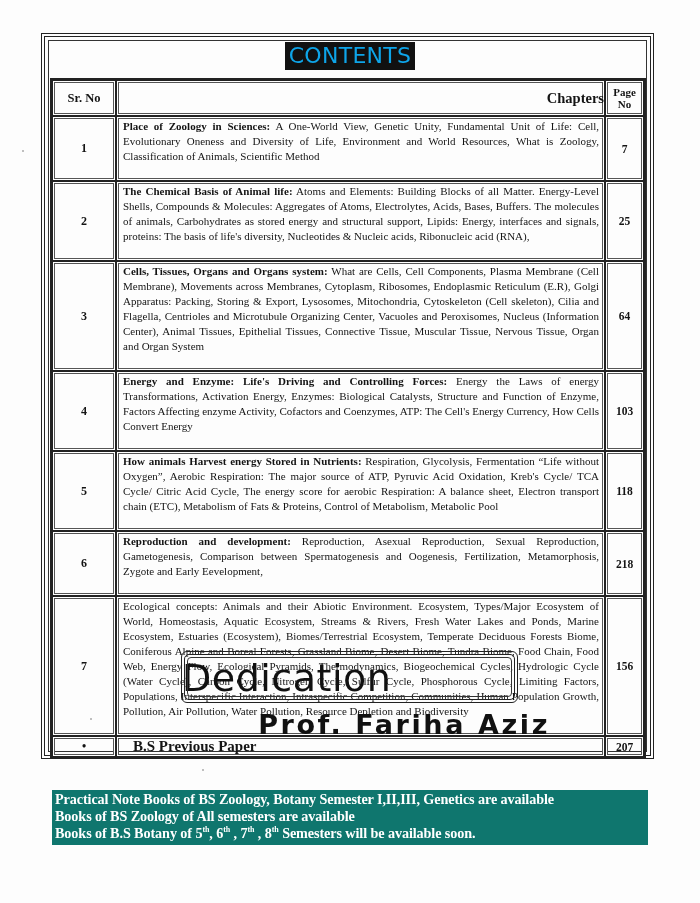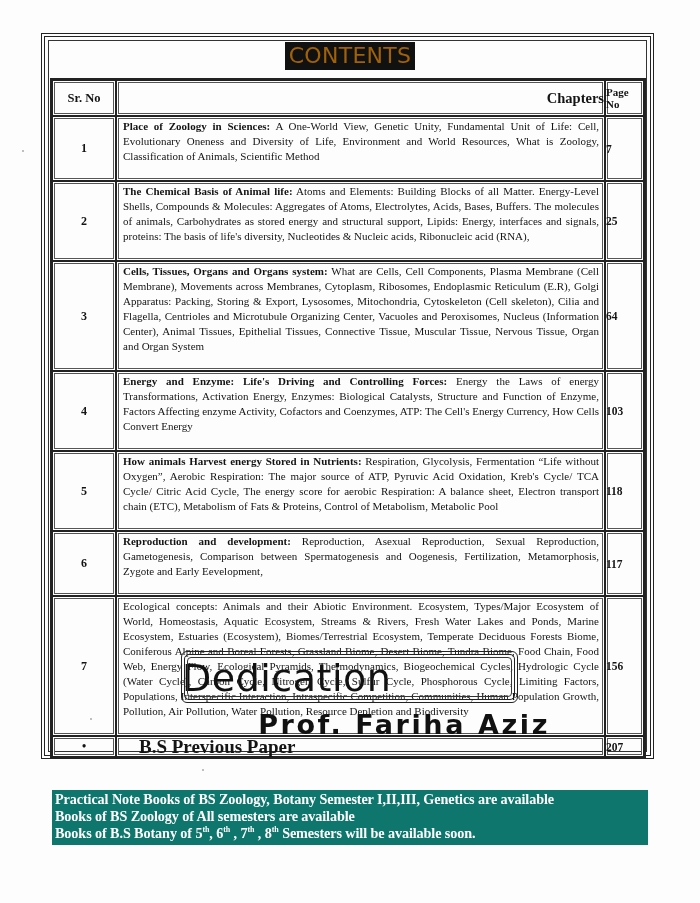--- a/index.html
+++ b/index.html
@@ -14,48 +14,48 @@
     .outer-frame::before {
       content: ""; position: absolute; left: 2px; top: 2px; right: 2px; bottom: 2px;
       border: 1.5px solid #222;
     }
     .outer-frame::after {
       content: ""; position: absolute; left: 6px; top: 6px; right: 6px; bottom: 6px;
       border: 1px solid #333;
     }
     .contents-title {
       position: absolute; left: 285px; top: 42px; width: 130px; height: 28px;
-      background: #111; color: #a16207; text-align: center;
+      background: #111; color: #0ea5e9; text-align: center;
       font-family: "DejaVu Sans", sans-serif; font-size: 22px; line-height: 28px;
       letter-spacing: 0.3px;
     }
     table.toc {
       position: absolute; left: 50px; top: 78px; width: 596px;
       border-collapse: separate; border-spacing: 0;
       border: 2px solid #222;
     }
     table.toc td, table.toc th {
       border: 1.5px solid #222;
       box-shadow: inset 0 0 0 1px #fff, inset 0 0 0 2px #555;
       padding: 0;
       vertical-align: middle;
     }
     .col-sr { width: 62px; text-align: center; font-size: 12px; font-weight: bold; }
-    .col-page { width: 37px; text-align: left; font-size: 11.5px; font-weight: bold; }
+    .col-page { width: 37px; text-align: center; font-size: 11.5px; font-weight: bold; }
     .col-ch { width: 487px; }
     th.col-ch { font-size: 14.5px; font-weight: bold; text-align: right; }
     th.col-sr { font-size: 12.5px; }
     th.col-page { font-size: 11px; line-height: 12px; }
     .hdr-row { height: 36px; }
     .ch-text {
       font-size: 11px; line-height: 15px; text-align: justify;
       padding: 2px 5px 16px 6px;
     }
     .ch-text b { font-weight: bold; }
-    .prev-row .ch-text { font-size: 19px; font-weight: bold; padding: 2px 22px; line-height: 15px; }
+    .prev-row .ch-text { font-size: 15px; font-weight: bold; padding: 2px 16px; line-height: 15px; }
     .dedication-box {
       position: absolute; left: 181px; top: 651px; width: 335px; height: 50px;
       border: 1.5px solid #222; border-radius: 6px;
     }
     .dedication-box::before {
       content: ""; position: absolute; left: 2px; top: 2px; right: 2px; bottom: 2px;
       border: 1px solid #222; border-radius: 5px;
     }
     .dedication-box::after {
       content: ""; position: absolute; left: 5px; top: 5px; right: 5px; bottom: 5px;
@@ -136,21 +136,21 @@
           <div class="ch-text"><b>How animals Harvest energy Stored in Nutrients:</b><span> Respiration, Glycolysis, Fermentation “Life without Oxygen”, Aerobic Respiration: The major source of ATP, Pyruvic Acid Oxidation, Kreb's Cycle/ TCA Cycle/ Citric Acid Cycle, The energy score for aerobic Respiration: A balance sheet, Electron transport chain (ETC), Metabolism of Fats &amp; Proteins, Control of Metabolism, Metabolic Pool</span></div>
         </td>
     <td class="col-page">118</td>
   </tr>
 
   <tr style="height:46px">
     <td class="col-sr">6</td>
     <td class="col-ch">
           <div class="ch-text"><b>Reproduction and development:</b><span> Reproduction, Asexual Reproduction, Sexual Reproduction, Gametogenesis, Comparison between Spermatogenesis and Oogenesis, Fertilization, Metamorphosis, Zygote and Early Eevelopment,</span></div>
         </td>
-    <td class="col-page">117</td>
+    <td class="col-page">218</td>
   </tr>
 
   <tr style="height:125px">
     <td class="col-sr">7</td>
     <td class="col-ch">
           <div class="ch-text"><b></b><span>Ecological concepts: Animals and their Abiotic Environment. Ecosystem, Types/Major Ecosystem of World, Homeostasis, Aquatic Ecosystem, Streams &amp; Rivers, Fresh Water Lakes and Ponds, Marine Ecosystem, Estuaries (Ecosystem), Biomes/Terrestrial Ecosystem, Temperate Deciduous Forests Biome, Coniferous Alpine and Boreal Forests, Grassland Biome, Desert Biome, Tundra Biome, Food Chain, Food Web, Energy Flow, Ecological Pyramids, Thermodynamics, Biogeochemical Cycles, Hydrologic Cycle (Water Cycle), Carbon Cycle, Nitrogen Cycle, Sulfur Cycle, Phosphorous Cycle, Limiting Factors, Populations, Interspecific Interaction, Intraspecific Competition, Communities, Human Population Growth, Pollution, Air Pollution, Water Pollution, Resource Depletion and Biodiversity</span></div>
         </td>
     <td class="col-page">156</td>
   </tr>
 

